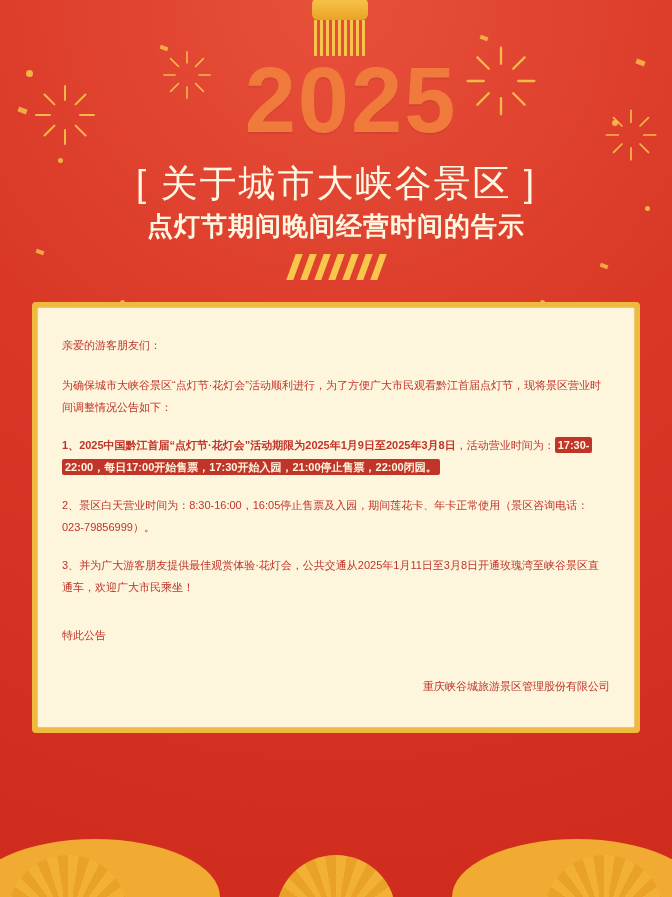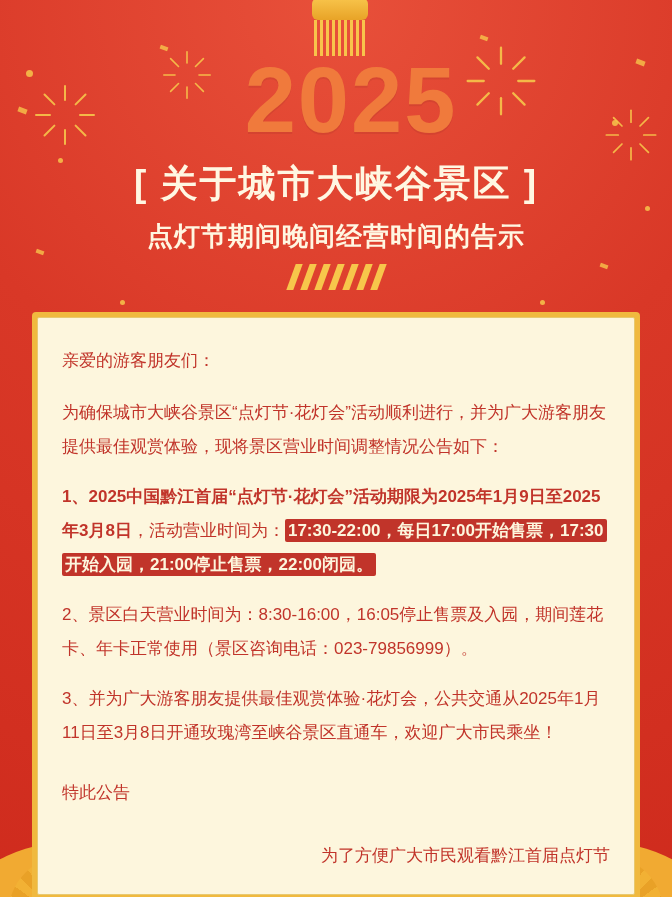--- a/index.html
+++ b/index.html
@@ -116,26 +116,25 @@
     font-weight: bold;
     color: #f07a3c;
     letter-spacing: 2px;
     text-shadow: 0 2px 0 rgba(0,0,0,.06);
     font-family: "Liberation Sans", sans-serif;
     padding-left: 30px;
   }
   .title-main {
     margin-top: 16px;
     font-size: 37px;
-    font-weight: bold;
+    font-weight: normal;
     color: #fff7e2;
     letter-spacing: 2px;
   }
   .title-sub {
-    margin-top: 10px;
     font-size: 26px;
     font-weight: bold;
     color: #fff7e2;
     letter-spacing: 1px;
   }
   .slashes {
     margin-top: 10px;
     display: flex;
     justify-content: center;
     gap: 7px;
@@ -154,23 +153,23 @@
     z-index: 5;
     margin: 22px 32px 0 32px;
     padding: 5px;
     background: #f0b93f;
     border-radius: 4px;
   }
   .card {
     background: #fdf6dd;
     border: 1px solid #e8c96f;
     border-radius: 2px;
-    padding: 26px 24px 22px 24px;
+    padding: 26px 24px 30px 24px;
     color: #c1342a;
-    font-size: 17px;
+    font-size: 11px;
     line-height: 2.0;
   }
   .card p { margin: 0 0 16px 0; }
   .card p:last-child { margin-bottom: 0; }
   .salutation { margin-bottom: 18px !important; }
   .bold { font-weight: bold; }
   .hl {
     background: #c1342a;
     color: #fdf6dd;
     font-weight: bold;
@@ -265,38 +264,38 @@
         <span></span>
         <span></span>
     </div>
   </div>
 
   <div class="card-wrap">
     <div class="card">
 
       <p class="salutation">亲爱的游客朋友们：</p>
 
-      <p>为确保城市大峡谷景区“点灯节·花灯会”活动顺利进行，并为广大游客朋友提供最佳观赏体验，现将景区营业时间调整情况公告如下：</p>
+      <p>为确保城市大峡谷景区“点灯节·花灯会”活动顺利进行，为了方便广大市民观看黔江首届点灯节，现将景区营业时间调整情况公告如下：</p>
 
       <p>
         <span class="bold">1、</span><span class="bold">2025中国黔江首届“点灯节·花灯会”活动期限为2025年1月9日至2025年3月8日</span><span>，活动营业时间为：</span><span class="hl">17:30-22:00，每日17:00开始售票，17:30开始入园，21:00停止售票，22:00闭园。</span>
       </p>
 
       <p>
         <span>2、</span><span>景区白天营业时间为：8:30-16:00，16:05停止售票及入园，期间莲花卡、年卡正常使用（景区咨询电话：023-79856999）。</span>
       </p>
 
       <p>
         <span>3、</span><span>并为广大游客朋友提供最佳观赏体验·花灯会，公共交通从2025年1月11日至3月8日开通玫瑰湾至峡谷景区直通车，欢迎广大市民乘坐！</span>
       </p>
 
       <p class="notice-end">特此公告</p>
 
       <div class="signature">
-        <div>为了方便广大市民观看黔江首届点灯节</div>
+        <div>重庆峡谷城旅游景区管理股份有限公司</div>
       </div>
 
     </div>
   </div>
 
   <div class="bottom-decor">
     <div class="swoosh a"></div>
     <div class="swoosh b"></div>
     <div class="fan l"></div>
     <div class="fan c"></div>

